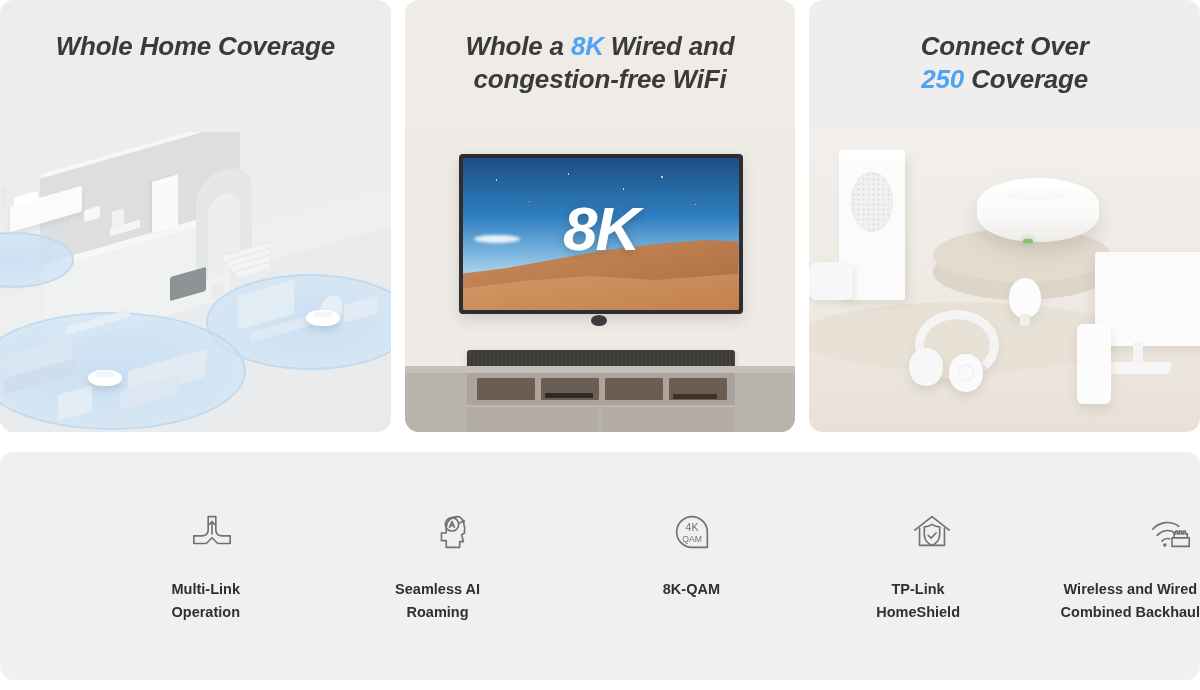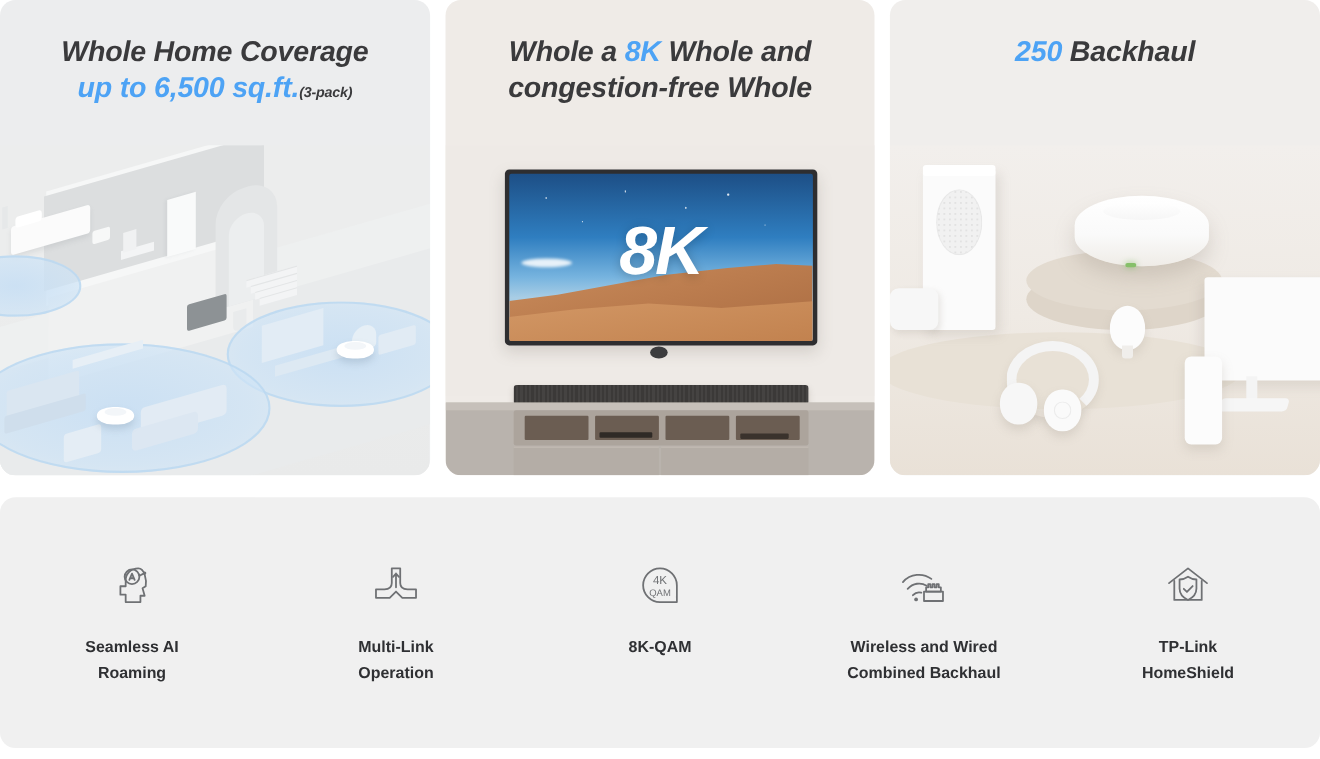--- a/index.html
+++ b/index.html
@@ -163,38 +163,35 @@
      border-radius:3px;box-shadow:-4px 5px 10px rgba(160,150,140,.2);}
   .mon-stand{position:absolute;left:324px;top:210px;width:10px;height:24px;background:#f4f4f4;}
   .mon-foot{position:absolute;left:300px;top:230px;width:62px;height:12px;background:#f6f6f6;
      border-radius:4px;transform:skewX(-16deg);}
   .phone{position:absolute;left:268px;top:192px;width:34px;height:80px;background:#fcfcfc;
      border-radius:6px;box-shadow:0 5px 10px rgba(160,150,140,.25);}
 
   
   .featurebar{position:absolute;left:0;top:452px;width:1200px;height:228px;background:#f0f0f0;
      border-radius:14px;display:flex;align-items:flex-start;}
-  .feature{flex:1 1 0;display:flex;flex-direction:column;align-items:center;padding-top:52px;}
+  .feature{flex:1 1 0;display:flex;flex-direction:column;align-items:flex-end;padding-top:52px;}
   .f-icon{width:56px;height:56px;display:flex;align-items:center;justify-content:center;}
   .f-label{margin-top:18px;text-align:center;font-size:14.5px;font-weight:700;color:#2f3033;line-height:1.6;
      max-width:180px;}
 </style>
 </head>
 <body>
 
 <div class="stage">
 
   <div class="panels">
 
     <div class="panel p1">
       <div class="headwrap">
         <div class="h-line">Whole Home Coverage</div>
-        <div class="h-line">
-          <span class="accent">up to 6,500 sq.ft.</span><span class="h-sub">(3-pack)</span>
-        </div>
       </div>
       <div class="art">
         <div class="iso">
           <div class="slab floor"></div>
           <div class="slab floor2"></div>
           <div class="slab bigwall"></div>
           <div class="slab wallA"></div>
           <div class="slab midwall"></div>
           <div class="slab archwall"></div>
           <div class="slab arch"></div>
@@ -228,23 +225,23 @@
           <div class="slab sofa2"></div>
           <div class="slab armchair"></div>
           <div class="router r1"></div>
         </div>
       </div>
     </div>
 
     <div class="panel p2">
       <div class="headwrap">
         <div class="h-line">
-          <span>Whole a </span><span class="accent">8K</span><span> Whole and</span>
-        </div>
-        <div class="h-line">congestion-free Whole</div>
+          <span>Whole a </span><span class="accent">8K</span><span> Wired and</span>
+        </div>
+        <div class="h-line">congestion-free WiFi</div>
       </div>
       <div class="art">
         <div class="tvscene">
           <div class="tvwall"></div>
           <div class="tvset">
             <div class="screen">
               <div class="star" style="left:12%;top:14%;"></div>
               <div class="star" style="left:24%;top:28%;"></div>
               <div class="star" style="left:38%;top:10%;"></div>
               <div class="star" style="left:58%;top:20%;"></div>
@@ -269,22 +266,23 @@
           <div class="device dv1"></div>
           <div class="device dv2"></div>
           <div class="drawer dr1"></div>
           <div class="drawer dr2"></div>
         </div>
       </div>
     </div>
 
     <div class="panel p3">
       <div class="headwrap">
+        <div class="h-line">Connect Over</div>
         <div class="h-line">
-          <span class="accent">250</span><span> Backhaul</span>
+          <span class="accent">250</span><span> Coverage</span>
         </div>
       </div>
       <div class="art">
         <div class="devscene">
           <div class="podium pod-low"></div>
           <div class="podium pod-body"></div>
           <div class="podium pod-top"></div>
           <div class="console-box"></div>
           <div class="console-top"></div>
           <div class="console-vent"></div>
@@ -305,85 +303,85 @@
         </div>
       </div>
     </div>
   </div>
 
   <div class="featurebar">
 
     <div class="feature">
       <div class="f-icon">
         <svg width="46" height="46" viewBox="0 0 48 48" fill="none" stroke="#6f7174" stroke-width="1.7" stroke-linecap="round" stroke-linejoin="round">
+          <path d="M20 8h8v14c0 4 3 6 7 6h8v8H30l-6-6-6 6H5v-8h8c4 0 7-2 7-6V8z"></path>
+          <path d="M24 26V13M24 13l-2.8 3M24 13l2.8 3"></path>
+        </svg>
+      </div>
+      <div class="f-label">
+        <div>Multi-Link</div>
+        <div>Operation</div>
+      </div>
+    </div>
+
+    <div class="feature">
+      <div class="f-icon">
+        <svg width="46" height="46" viewBox="0 0 48 48" fill="none" stroke="#6f7174" stroke-width="1.7" stroke-linecap="round" stroke-linejoin="round">
           <path d="M30 8c-7 0-12 5-12 11v6h-5v8h5v7h14v-6h4l-2-7 3-2c1-6-1-17-7-17z"></path>
           <circle cx="24" cy="16" r="7"></circle>
           <path d="M21.5 19l2.5-6 2.5 6M22.4 17.4h3.2"></path>
           <path d="M31 15l4-2"></path>
             <circle cx="36" cy="12.5" r="1.6" fill="#6f7174" stroke="none"></circle>
         </svg>
       </div>
       <div class="f-label">
         <div>Seamless AI</div>
         <div>Roaming</div>
       </div>
     </div>
 
     <div class="feature">
       <div class="f-icon">
         <svg width="46" height="46" viewBox="0 0 48 48" fill="none" stroke="#6f7174" stroke-width="1.7" stroke-linecap="round" stroke-linejoin="round">
-          <path d="M20 8h8v14c0 4 3 6 7 6h8v8H30l-6-6-6 6H5v-8h8c4 0 7-2 7-6V8z"></path>
-          <path d="M24 26V13M24 13l-2.8 3M24 13l2.8 3"></path>
-        </svg>
-      </div>
-      <div class="f-label">
-        <div>Multi-Link</div>
-        <div>Operation</div>
-      </div>
-    </div>
-
-    <div class="feature">
-      <div class="f-icon">
-        <svg width="46" height="46" viewBox="0 0 48 48" fill="none" stroke="#6f7174" stroke-width="1.7" stroke-linecap="round" stroke-linejoin="round">
           <path d="M40 24c0-8.8-7.2-16-16-16S8 15.2 8 24s7.2 16 16 16h16V24z"></path>
           <text x="24" y="23" font-family="Liberation Sans, sans-serif" font-size="11" font-weight="400" fill="#6f7174" stroke="none" text-anchor="middle">4K</text>
           <text x="24" y="34" font-family="Liberation Sans, sans-serif" font-size="9" font-weight="400" fill="#6f7174" stroke="none" text-anchor="middle">QAM</text>
         </svg>
       </div>
       <div class="f-label">
         <div>8K-QAM</div>
+      </div>
+    </div>
+
+    <div class="feature">
+      <div class="f-icon">
+        <svg width="46" height="46" viewBox="0 0 48 48" fill="none" stroke="#6f7174" stroke-width="1.7" stroke-linecap="round" stroke-linejoin="round">
+          <path d="M6 22L24 8l18 14"></path>
+          <path d="M11 20v18h26V20"></path>
+          <path d="M24 16c3 2 5.5 2.6 8 2.6v8.6c0 5.4-4 9-8 10.8-4-1.8-8-5.4-8-10.8v-8.6c2.5 0 5-.6 8-2.6z"></path>
+          <path d="M20 27.4l3 3 5.4-5.6"></path>
+        </svg>
+      </div>
+      <div class="f-label">
+        <div>TP-Link</div>
+        <div>HomeShield</div>
       </div>
     </div>
 
     <div class="feature">
       <div class="f-icon">
         <svg width="50" height="46" viewBox="0 0 52 48" fill="none" stroke="#6f7174" stroke-width="1.7" stroke-linecap="round" stroke-linejoin="round">
           <path d="M6 21c7-8 19-9 27-3"></path>
           <path d="M10.5 27.5c5-5.5 12.5-6.5 18-3"></path>
           <path d="M15.5 33.5c2.2-2.4 5.2-3.2 8-2.4"></path>
           <circle cx="18.5" cy="37.5" r="1.8" fill="#6f7174" stroke="none"></circle>
           <path d="M28 30v-4h2v-3h2v3h2v-3h2v3h2v-3h2v3h2v4z"></path>
           <path d="M26 30h18v9H26z"></path>
         </svg>
       </div>
       <div class="f-label">
         <div>Wireless and Wired</div>
         <div>Combined Backhaul</div>
       </div>
     </div>
 
-    <div class="feature">
-      <div class="f-icon">
-        <svg width="46" height="46" viewBox="0 0 48 48" fill="none" stroke="#6f7174" stroke-width="1.7" stroke-linecap="round" stroke-linejoin="round">
-          <path d="M6 22L24 8l18 14"></path>
-          <path d="M11 20v18h26V20"></path>
-          <path d="M24 16c3 2 5.5 2.6 8 2.6v8.6c0 5.4-4 9-8 10.8-4-1.8-8-5.4-8-10.8v-8.6c2.5 0 5-.6 8-2.6z"></path>
-          <path d="M20 27.4l3 3 5.4-5.6"></path>
-        </svg>
-      </div>
-      <div class="f-label">
-        <div>TP-Link</div>
-        <div>HomeShield</div>
-      </div>
-    </div>
-
   </div>
 </div>
 
 </body></html>

